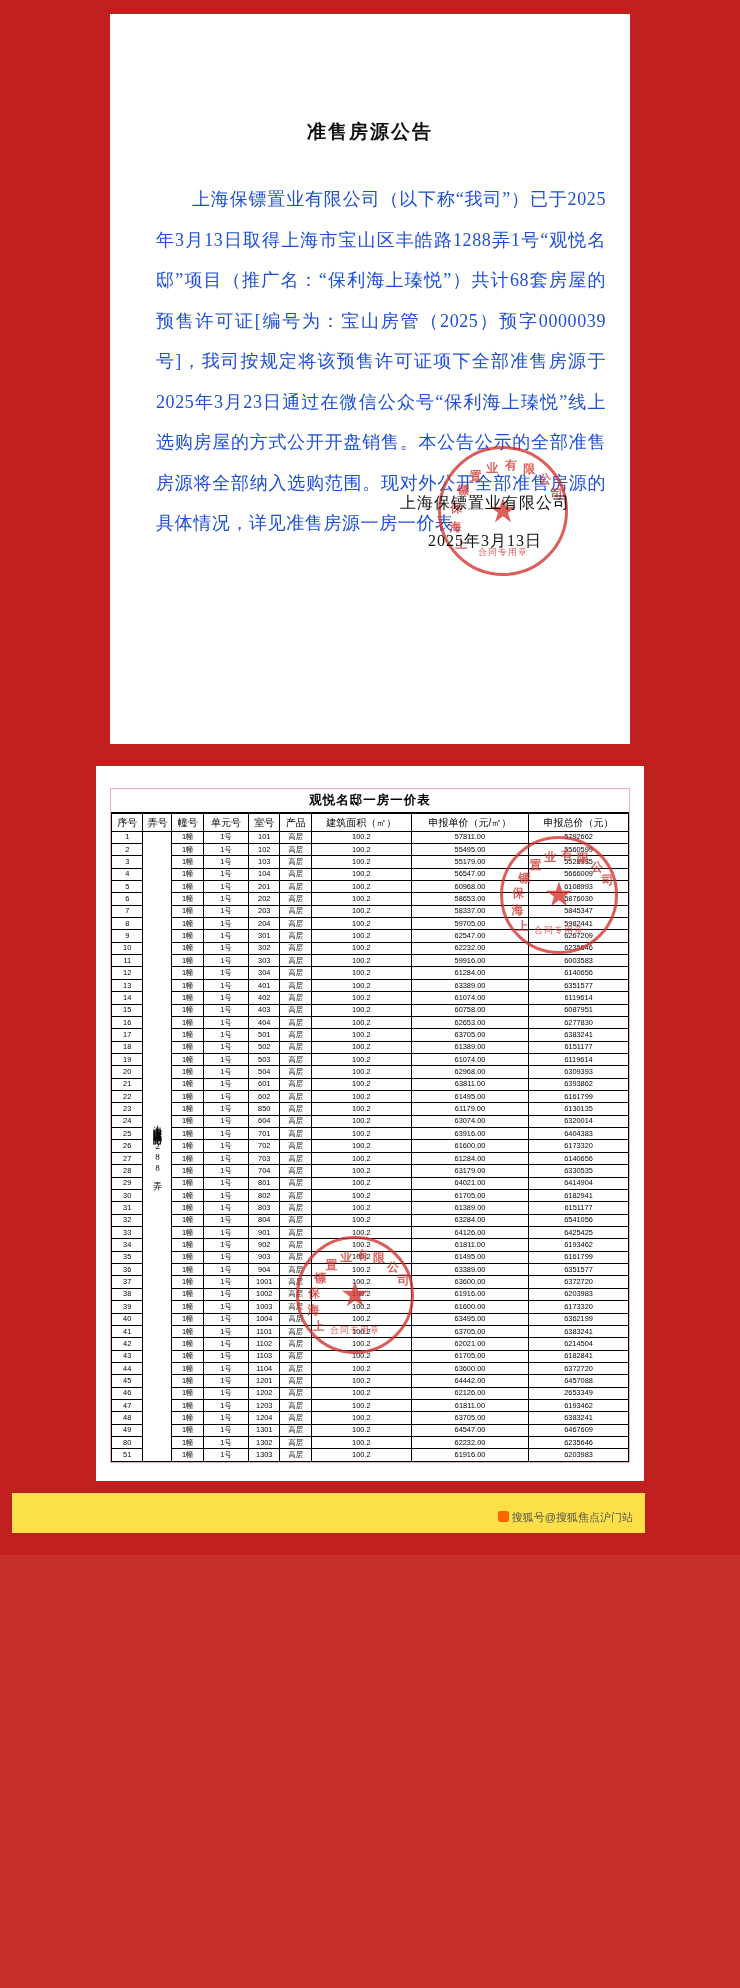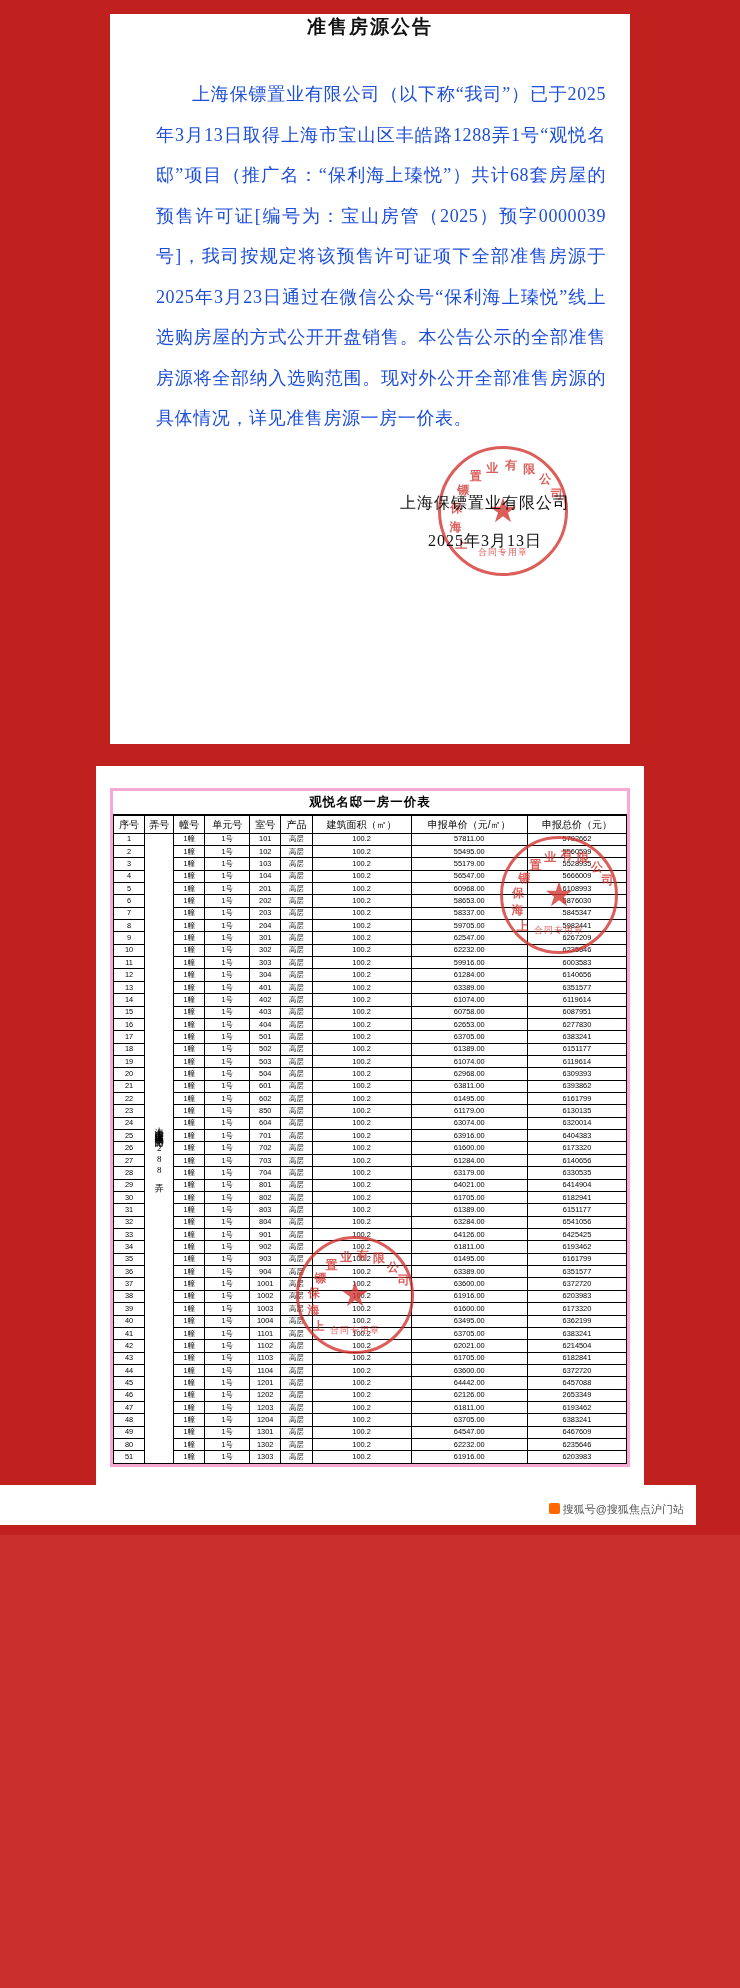--- a/index.html
+++ b/index.html
@@ -27,20 +27,21 @@
   }
   .sheet-announce {
     height: 730px;
     padding: 0;
   }
   .doc-title {
     text-align: center;
     font-size: 19px;
     font-weight: bold;
     letter-spacing: 2px;
+    padding-top: 105px;
     color: #111;
   }
   .doc-body {
     margin: 34px 24px 0 46px;
     font-size: 18px;
     line-height: 2.25;
     text-align: justify;
     color: #1d4ed8;
     letter-spacing: 0.6px;
   }
@@ -105,21 +106,21 @@
   }
   
   .sheet-table {
     margin-top: 22px;
     padding: 22px 14px 18px 14px;
     width: 520px;
     box-sizing: content-box;
     position: relative;
   }
   .tbl-wrap {
-    border: 3px solid #f9a8d4;
+    border: 1px solid #f9a8d4;
     position: relative;
   }
   table.price {
     border-collapse: collapse;
     width: 100%;
     font-size: 7.4px;
     font-family: "Liberation Sans", sans-serif;
     color: #000;
   }
   table.price caption {
@@ -163,23 +164,23 @@
   }
   .seal-3 {
     left: 200px;
     top: 470px;
     width: 112px;
     height: 112px;
     z-index: 5;
   }
   .footer-bar {
     height: 40px;
-    background: #ffffff;
-    width: 696px;
-    margin: 0;
+    background: #fde047;
+    width: 633px;
+    margin: 12px;
     position: relative;
   }
   .footer-text {
     position: absolute;
     right: 12px;
     bottom: 8px;
     font-size: 11px;
     color: #555;
     font-family: "Liberation Sans", sans-serif;
   }

